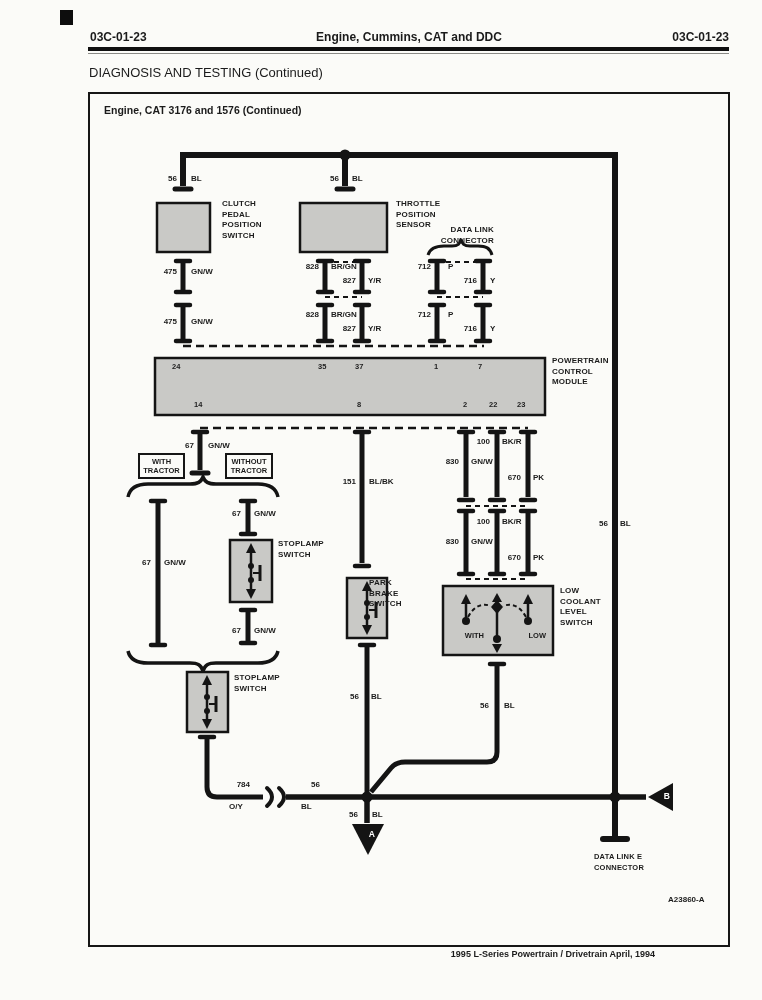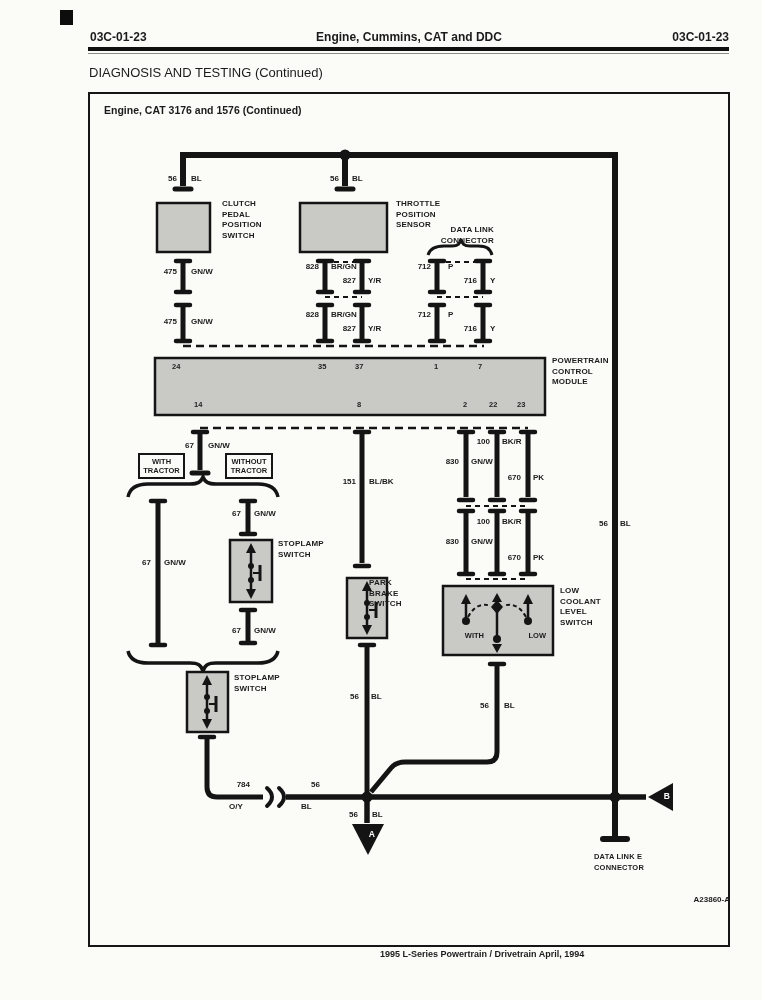--- a/index.html
+++ b/index.html
@@ -13,22 +13,22 @@
   .comp{font-size:8px;line-height:10.5px;letter-spacing:.2px}
   .pin{position:absolute;font-weight:bold;font-size:7.5px;color:#222}
   .white{color:#fff}
   .ctr{text-align:right}
   #hdr-left,#hdr-right,#hdr-center{position:absolute;top:30px;font-weight:bold;font-size:12px}
   #rule-thick{position:absolute;left:88px;top:47px;width:641px;height:4px;background:#101010}
   #rule-thin{position:absolute;left:88px;top:53px;width:641px;height:1px;background:#8a8a86}
   #section-title{position:absolute;left:89px;top:65px;font-weight:normal;font-size:13px}
   #content-box{position:absolute;left:88px;top:92px;width:638px;height:851px;border:2px solid #161616;background:transparent}
   #subsection-title{position:absolute;left:104px;top:104px;font-weight:bold;font-size:10.5px}
-  #figure-id{position:absolute;left:650px;top:895px;width:80px;text-align:right;font-weight:bold;font-size:8px}
-  #footer-note{position:absolute;left:380px;top:949px;width:346px;text-align:left;font-weight:bold;font-size:9px}
+  #figure-id{position:absolute;left:668px;top:895px;width:80px;text-align:left;font-weight:bold;font-size:8px}
+  #footer-note{position:absolute;left:380px;top:949px;width:346px;text-align:center;font-weight:bold;font-size:9px}
   #corner-blob{position:absolute;left:60px;top:10px;width:13px;height:15px;background:#0d0d0d}
   .wbox{position:absolute;background:#fbfbf8;border:2px solid #161616;display:flex;align-items:center;justify-content:center;
         font-weight:bold;font-size:7.5px;line-height:9px;text-align:center;white-space:pre-line}
   svg{position:absolute;left:0;top:0}
 </style>
 </head>
 <body>
 
 <div id="corner-blob"></div>
 

